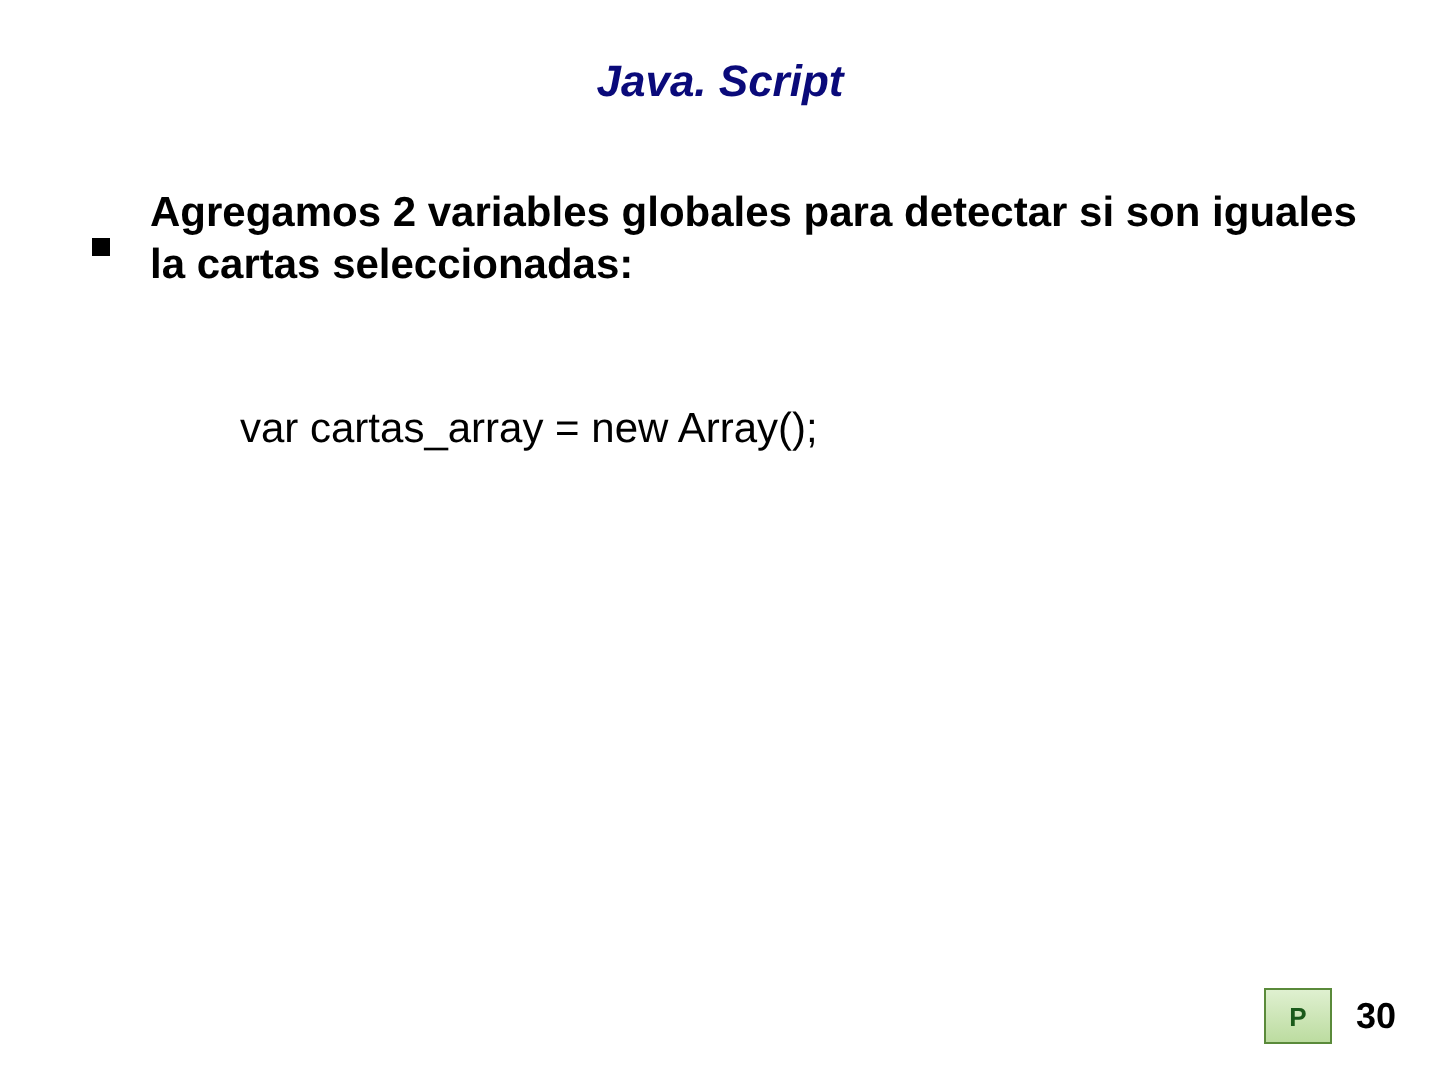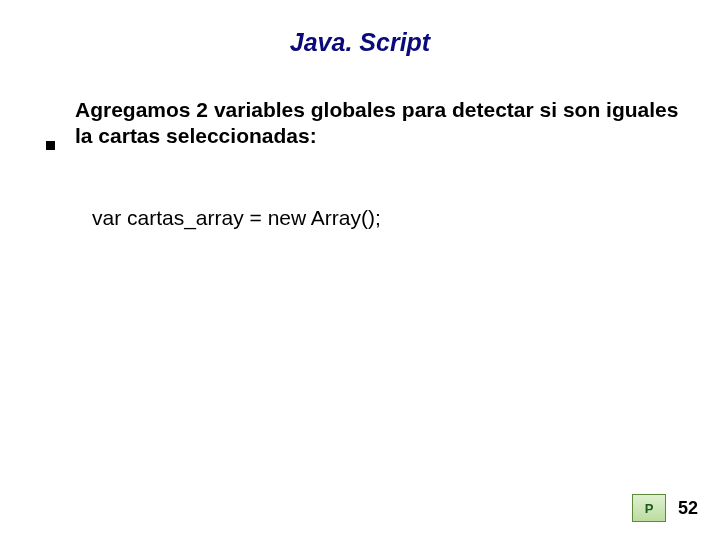--- a/index.html
+++ b/index.html
@@ -8,50 +8,50 @@
     height: 540px;
     background: #ffffff;
     font-family: Arial, Helvetica, sans-serif;
     position: relative;
     overflow: hidden;
   }
   .title {
     text-align: center;
     font-weight: bold;
     font-style: italic;
-    font-size: 25px;
+    font-size: 22px;
     color: #0a0a7a;
     margin-top: 28px;
   }
   .bullet-block {
     margin-top: 40px;
     padding-left: 46px;
     padding-right: 40px;
   }
   .bullet-row {
     display: flex;
-    align-items: flex-end;
+    align-items: center;
   }
   .square {
     width: 9px;
     height: 9px;
     background: #000;
     flex-shrink: 0;
     margin-top: 7px;
     margin-right: 20px;
   }
   .bullet-text {
     font-size: 21px;
     font-weight: bold;
     color: #000;
     line-height: 1.25;
   }
   .code-block {
     margin-top: 55px;
-    margin-left: 92px;
+    margin-left: 120px;
     font-size: 21px;
     color: #000;
     line-height: 1.25;
   }
   .footer {
     position: absolute;
     bottom: 18px;
     right: 22px;
     display: flex;
     align-items: center;
@@ -92,14 +92,14 @@
 </div>
 
 <div class="code-block">
   <div>var cartas_array = new Array();</div>
 </div>
 
 <div class="footer">
   <div class="logo-box">
     <span class="logo-inner">P</span>
   </div>
-  <div class="page-num">52</div>
+  <div class="page-num">30</div>
 </div>
 
 </body></html>

